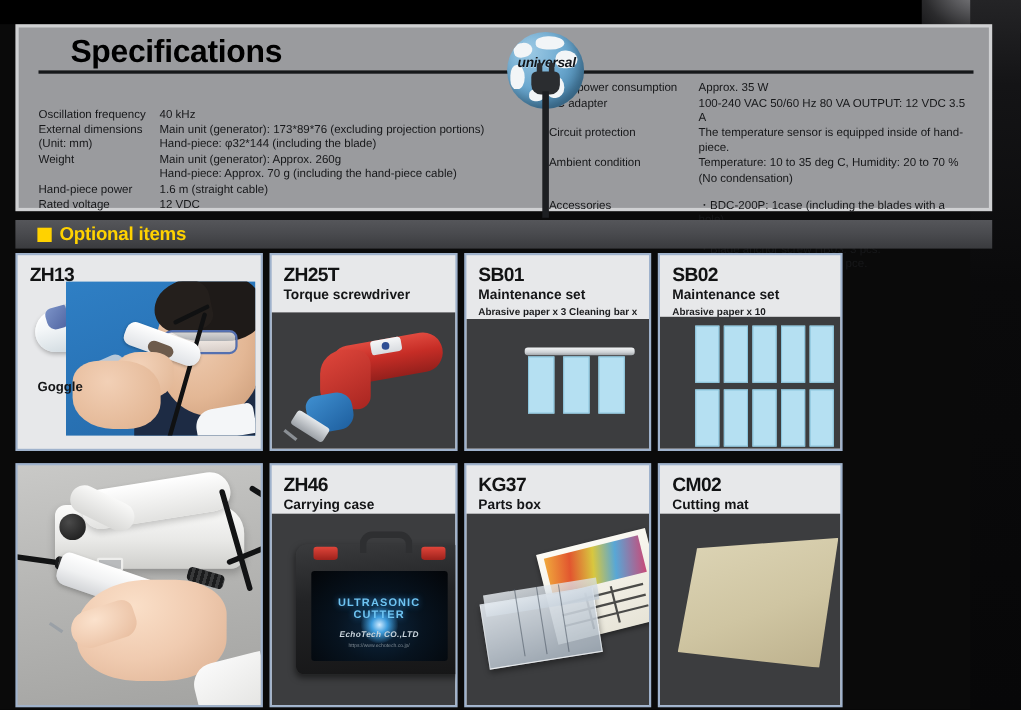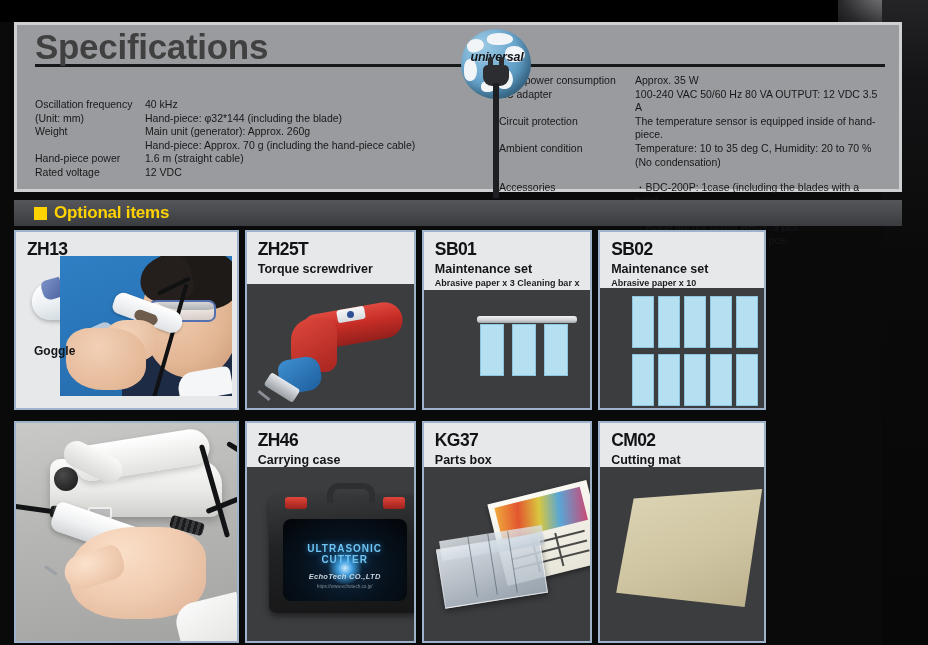--- a/index.html
+++ b/index.html
@@ -30,22 +30,23 @@
     background:#cfd0d2;
     padding:3px;
   }
   .spec-inner{
     width:100%; height:100%;
     background:#9a9b9e;
     position:relative;
     padding:6px 14px 0 18px;
   }
   .spec-title{
-    font-size:35px; font-weight:bold; color:#404040; letter-spacing:-0.3px;
+    font-size:29px; font-weight:bold; color:#000000; letter-spacing:-0.3px;
     line-height:32px;
+    margin-left:29px;
   }
   .spec-rule{
     height:3px; background:#16181a; margin-top:1px; margin-bottom:7px;
   }
   .spec-cols{ display:flex; }
   .spec-col-left{ width:452px;margin-top:24px; }
   .spec-col-right{ flex:1; padding-left:12px; }
   .spec-row{ display:flex; font-size:10.5px; color:#17181a; line-height:13.6px; }
   .spec-row.gap{ margin-top:12px; }
   .spec-label{ width:110px; flex-shrink:0; }
@@ -314,21 +315,21 @@
   }
   .case-latch{
     position:absolute; top:2px; width:22px; height:12px;
     background:linear-gradient(180deg,#e0453a,#9e221c); border-radius:3px;
   }
   .case-latch.l{ left:16px; }
   .case-latch.r{ right:16px; }
   .case-face{
     position:absolute; left:14px; top:24px; right:14px; bottom:12px;
     background:radial-gradient(ellipse at 50% 62%, #0d2740 0%, #07131f 45%, #030508 100%);
-    border-radius:8px;
+    border-radius:3px;
   }
   .case-glow{
     position:absolute; left:50%; top:60%; width:34px; height:34px;
     transform:translate(-50%,-50%);
     background:radial-gradient(circle,#cfeaff 0%, #3f9ede 30%, rgba(20,70,120,0) 72%);
     border-radius:50%;
   }
   .case-title{
     position:absolute; left:0; right:0; top:24px; text-align:center;
     font-size:10px; font-weight:bold; letter-spacing:1px;
@@ -468,20 +469,24 @@
   <div class="spec-inner">
     <div class="spec-title">Specifications</div>
     <div class="spec-rule"></div>
 
     <div class="spec-cols">
 
       <div class="spec-col-left">
         <div class="spec-row">
           <div class="spec-label">Oscillation frequency</div>
           <div class="spec-val">40 kHz</div>
+        </div>
+        <div class="spec-row">
+          <div class="spec-label">External dimensions</div>
+          <div class="spec-val">Main unit (generator): 173*89*76 (excluding projection portions)</div>
         </div>
         <div class="spec-row">
           <div class="spec-label">(Unit: mm)</div>
           <div class="spec-val">Hand-piece: φ32*144 (including the blade)</div>
         </div>
         <div class="spec-row">
           <div class="spec-label">Weight</div>
           <div class="spec-val">Main unit (generator): Approx. 260g</div>
         </div>
         <div class="spec-sub">Hand-piece: Approx. 70 g (including the hand-piece cable)</div>

